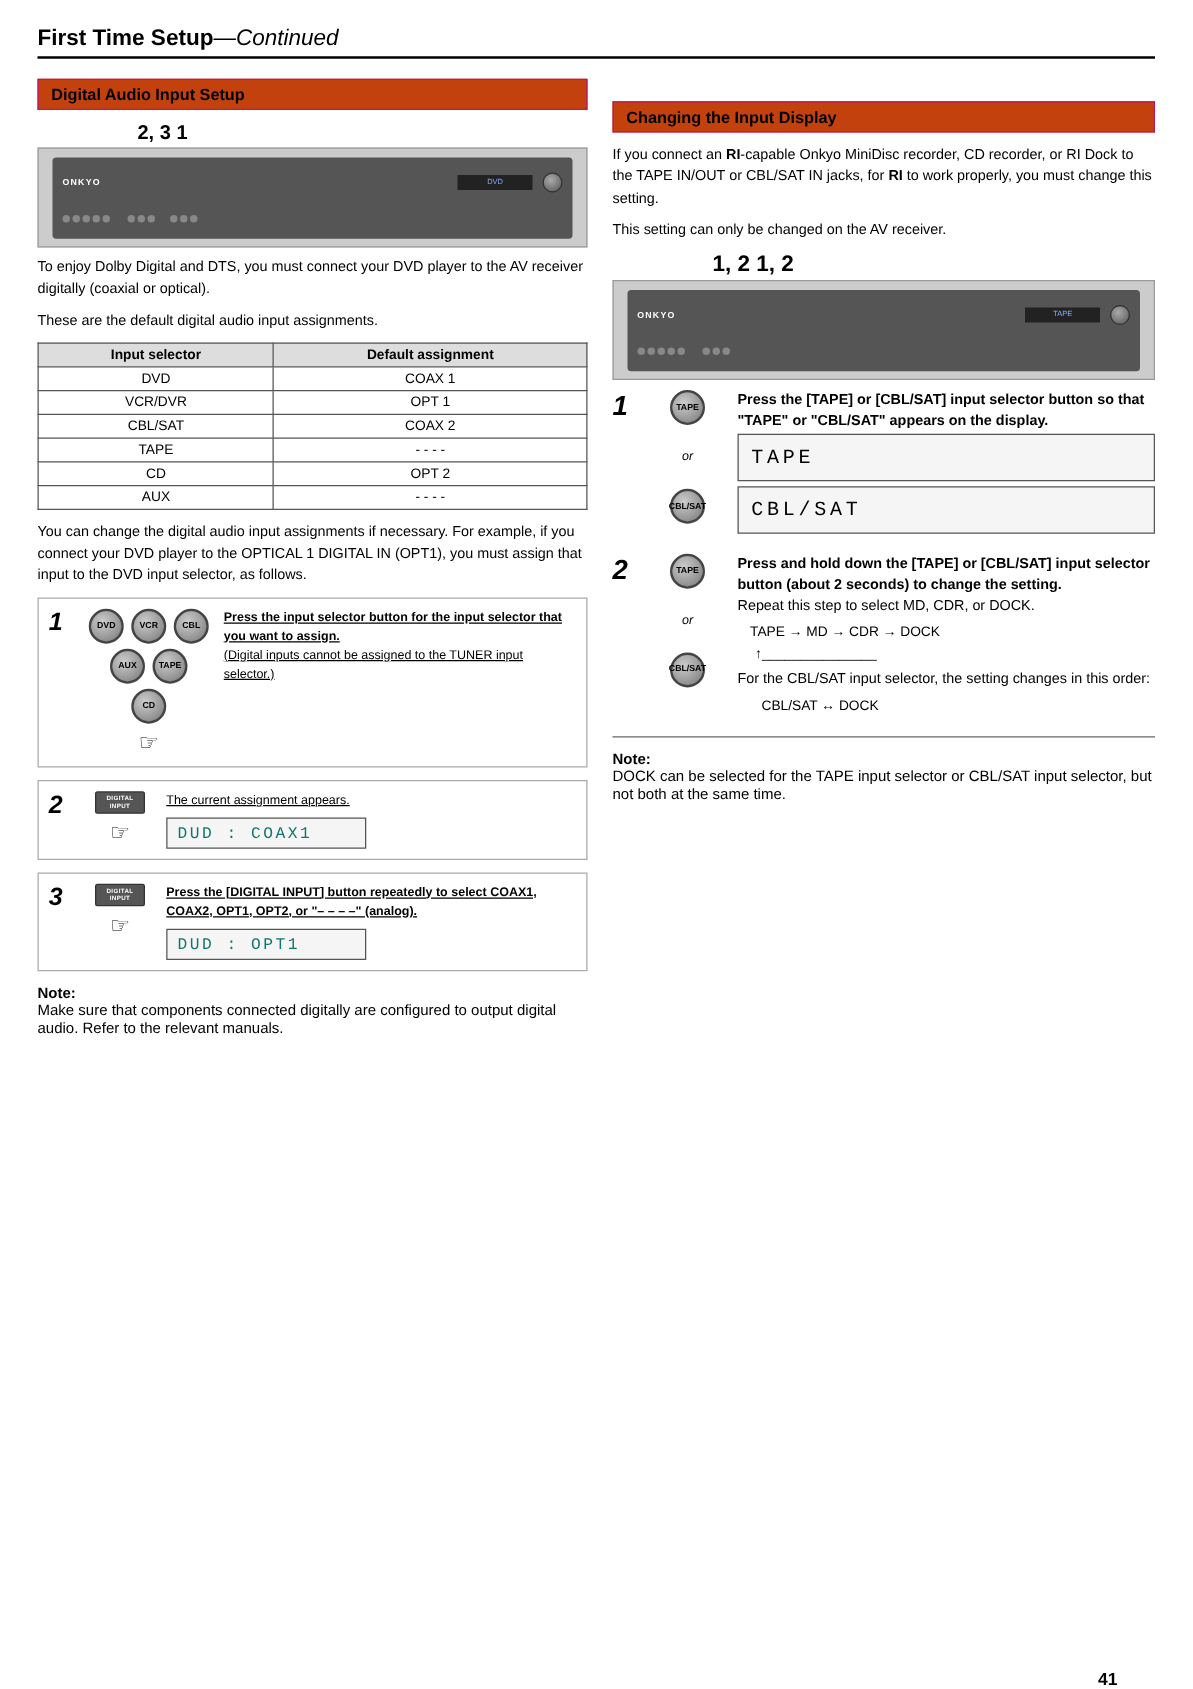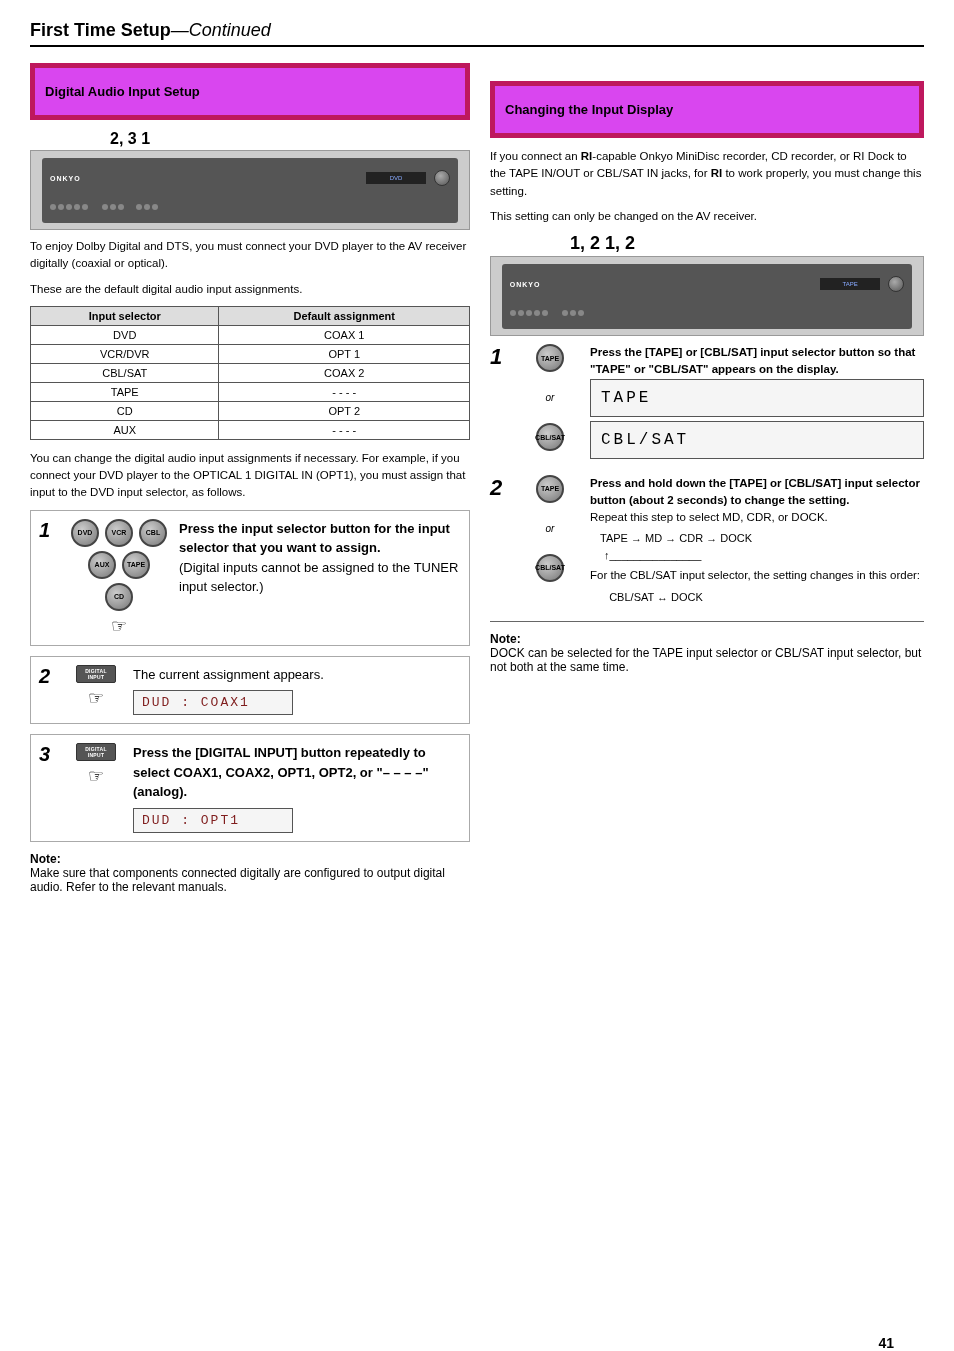--- a/index.html
+++ b/index.html
@@ -31,23 +31,23 @@
     }
     .left-col {
       width: 440px;
       flex-shrink: 0;
     }
     .right-col {
       flex: 1;
       margin-top: 18px;
     }
     .section-box {
-      border: 5px solid #be185d;
-      background: #d946ef;
-      padding: 16px 10px;
+      border: 1px solid #be185d;
+      background: #c2410c;
+      padding: 4px 10px;
       margin-bottom: 10px;
       font-weight: bold;
       font-size: 13px;
     }
     .receiver-img {
       width: 100%;
       height: 80px;
       background: #ccc;
       border: 1px solid #999;
       margin-bottom: 8px;
@@ -175,35 +175,36 @@
       text-align: center;
     }
     .btn-group {
       display: flex;
       gap: 6px;
     }
     .step-content {
       flex: 1;
     }
     .step-content p {
-      font-size: 13px;
+      font-size: 10px;
       line-height: 1.5;
+      text-decoration: underline;
     }
     .step-content strong {
       font-weight: bold;
     }
     .display-mock {
       border: 1px solid #555;
       background: #f5f5f5;
       padding: 4px 8px;
       font-family: 'Courier New', monospace;
       font-size: 13px;
       margin-top: 6px;
       letter-spacing: 2px;
-      color: #7f1d1d;
+      color: #0f766e;
       display: inline-block;
       min-width: 160px;
     }
     .digital-input-btn {
       width: 40px;
       height: 18px;
       background: #555;
       border: 1px solid #333;
       border-radius: 2px;
       display: flex;

